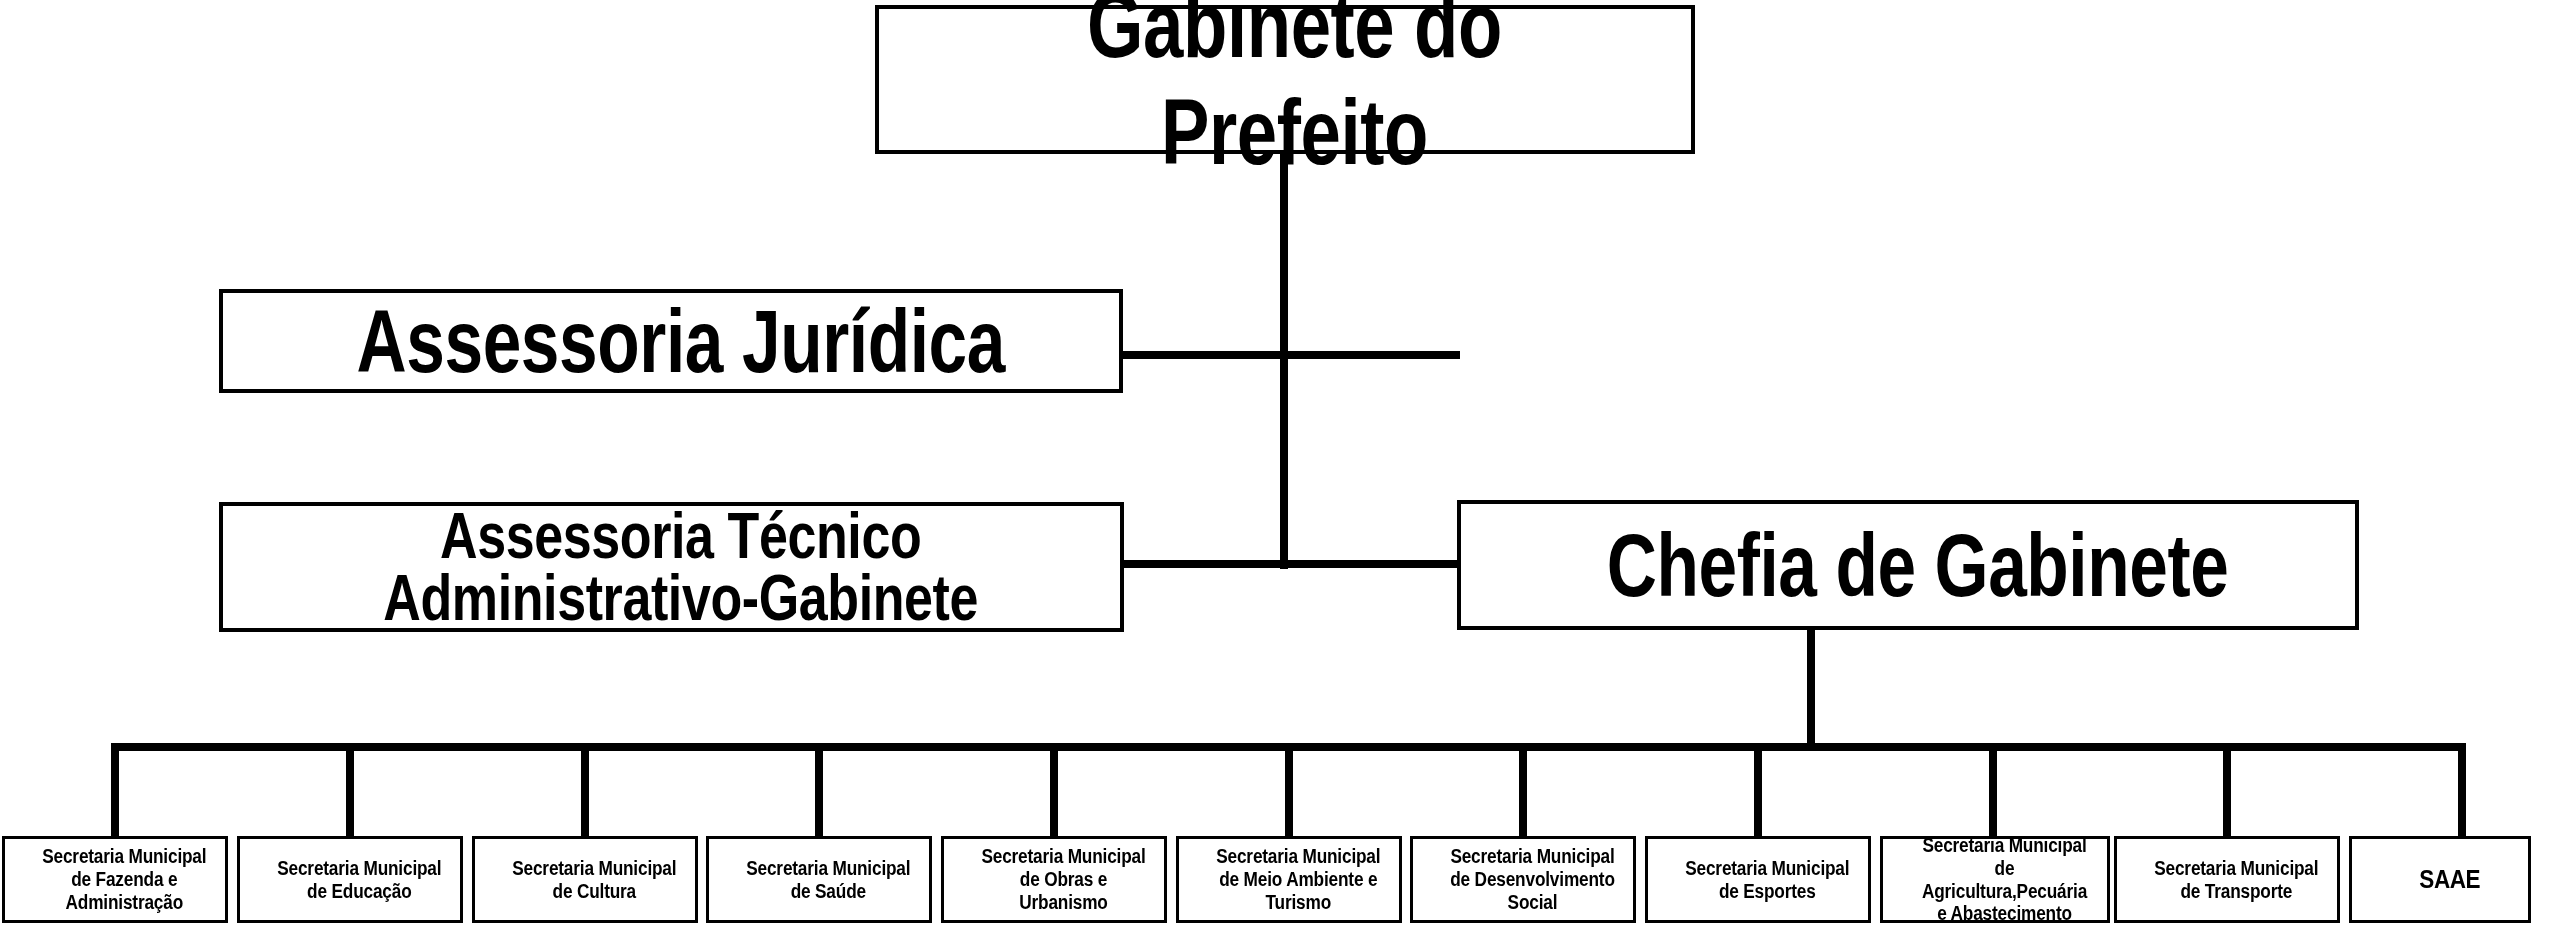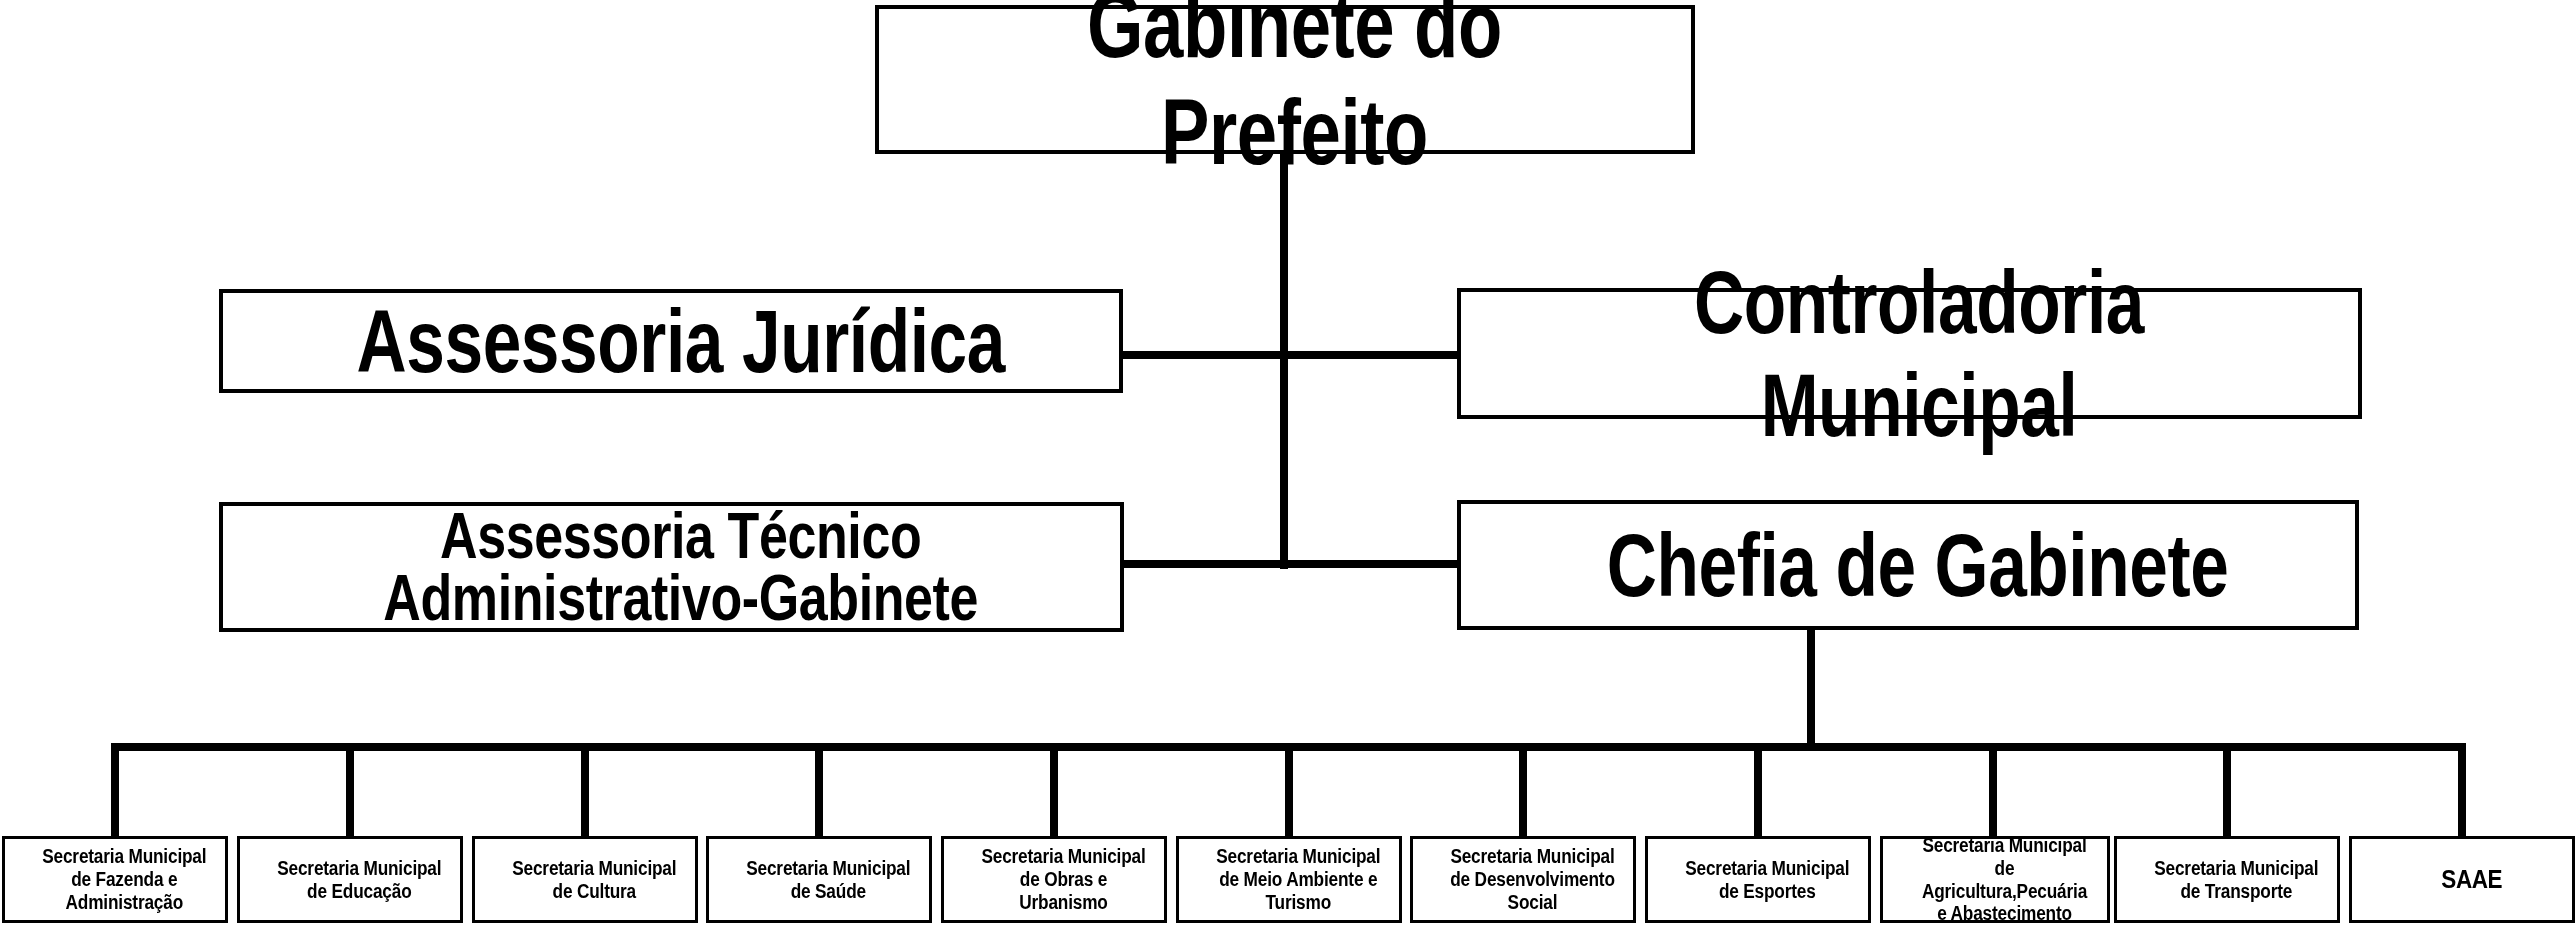--- a/index.html
+++ b/index.html
@@ -63,23 +63,20 @@
   <div class="ln" style="left:2223px;top:743px;width:7.5px;height:93px;"></div>
   <div class="ln" style="left:2458px;top:743px;width:7.5px;height:93px;"></div>
 
   <div class="node" style="left:875px;top:4.7px;width:820px;height:149px;">
     <span class="txt t-root">Gabinete do Prefeito</span>
   </div>
 
   <div class="node" style="left:219px;top:289px;width:904px;height:104px;">
     <span class="txt t-l2">Assessoria Jurídica</span>
   </div>
-  <div class="node" style="left:1457px;top:288px;width:905px;height:131px;">
-    <span class="txt t-l2">Controladoria Municipal</span>
-  </div>
 
   <div class="node" style="left:1457px;top:500px;width:902px;height:130px;">
     <span class="txt t-l2">Chefia de Gabinete</span>
   </div>
   <div class="node" style="left:219px;top:502px;width:905px;height:130px;">
     <span class="txt t-l3">Assessoria Técnico
 Administrativo-Gabinete</span>
   </div>
 
   <div class="node dept" style="left:1.9px;top:836px;width:226px;height:87px;">
@@ -119,18 +116,18 @@
   </div>
   <div class="node dept" style="left:1880px;top:836px;width:230px;height:87px;">
     <span class="txt t-dept">Secretaria Municipal de
 Agricultura,Pecuária
 e Abastecimento</span>
   </div>
   <div class="node dept" style="left:2114px;top:836px;width:226px;height:87px;">
     <span class="txt t-dept">Secretaria Municipal
 de Transporte</span>
   </div>
-  <div class="node dept" style="left:2349px;top:836px;width:226px;height:87px;">
+  <div class="node dept" style="left:2349px;top:836px;width:182px;height:87px;">
     <span class="txt t-saae">SAAE</span>
   </div>
 
 </div>
 
 
 </body></html>

